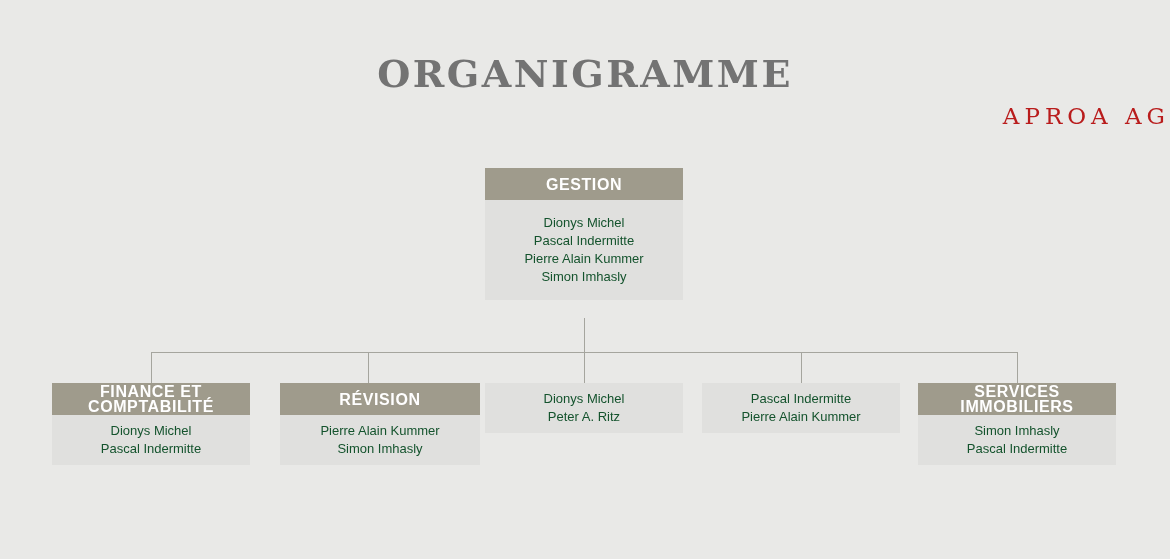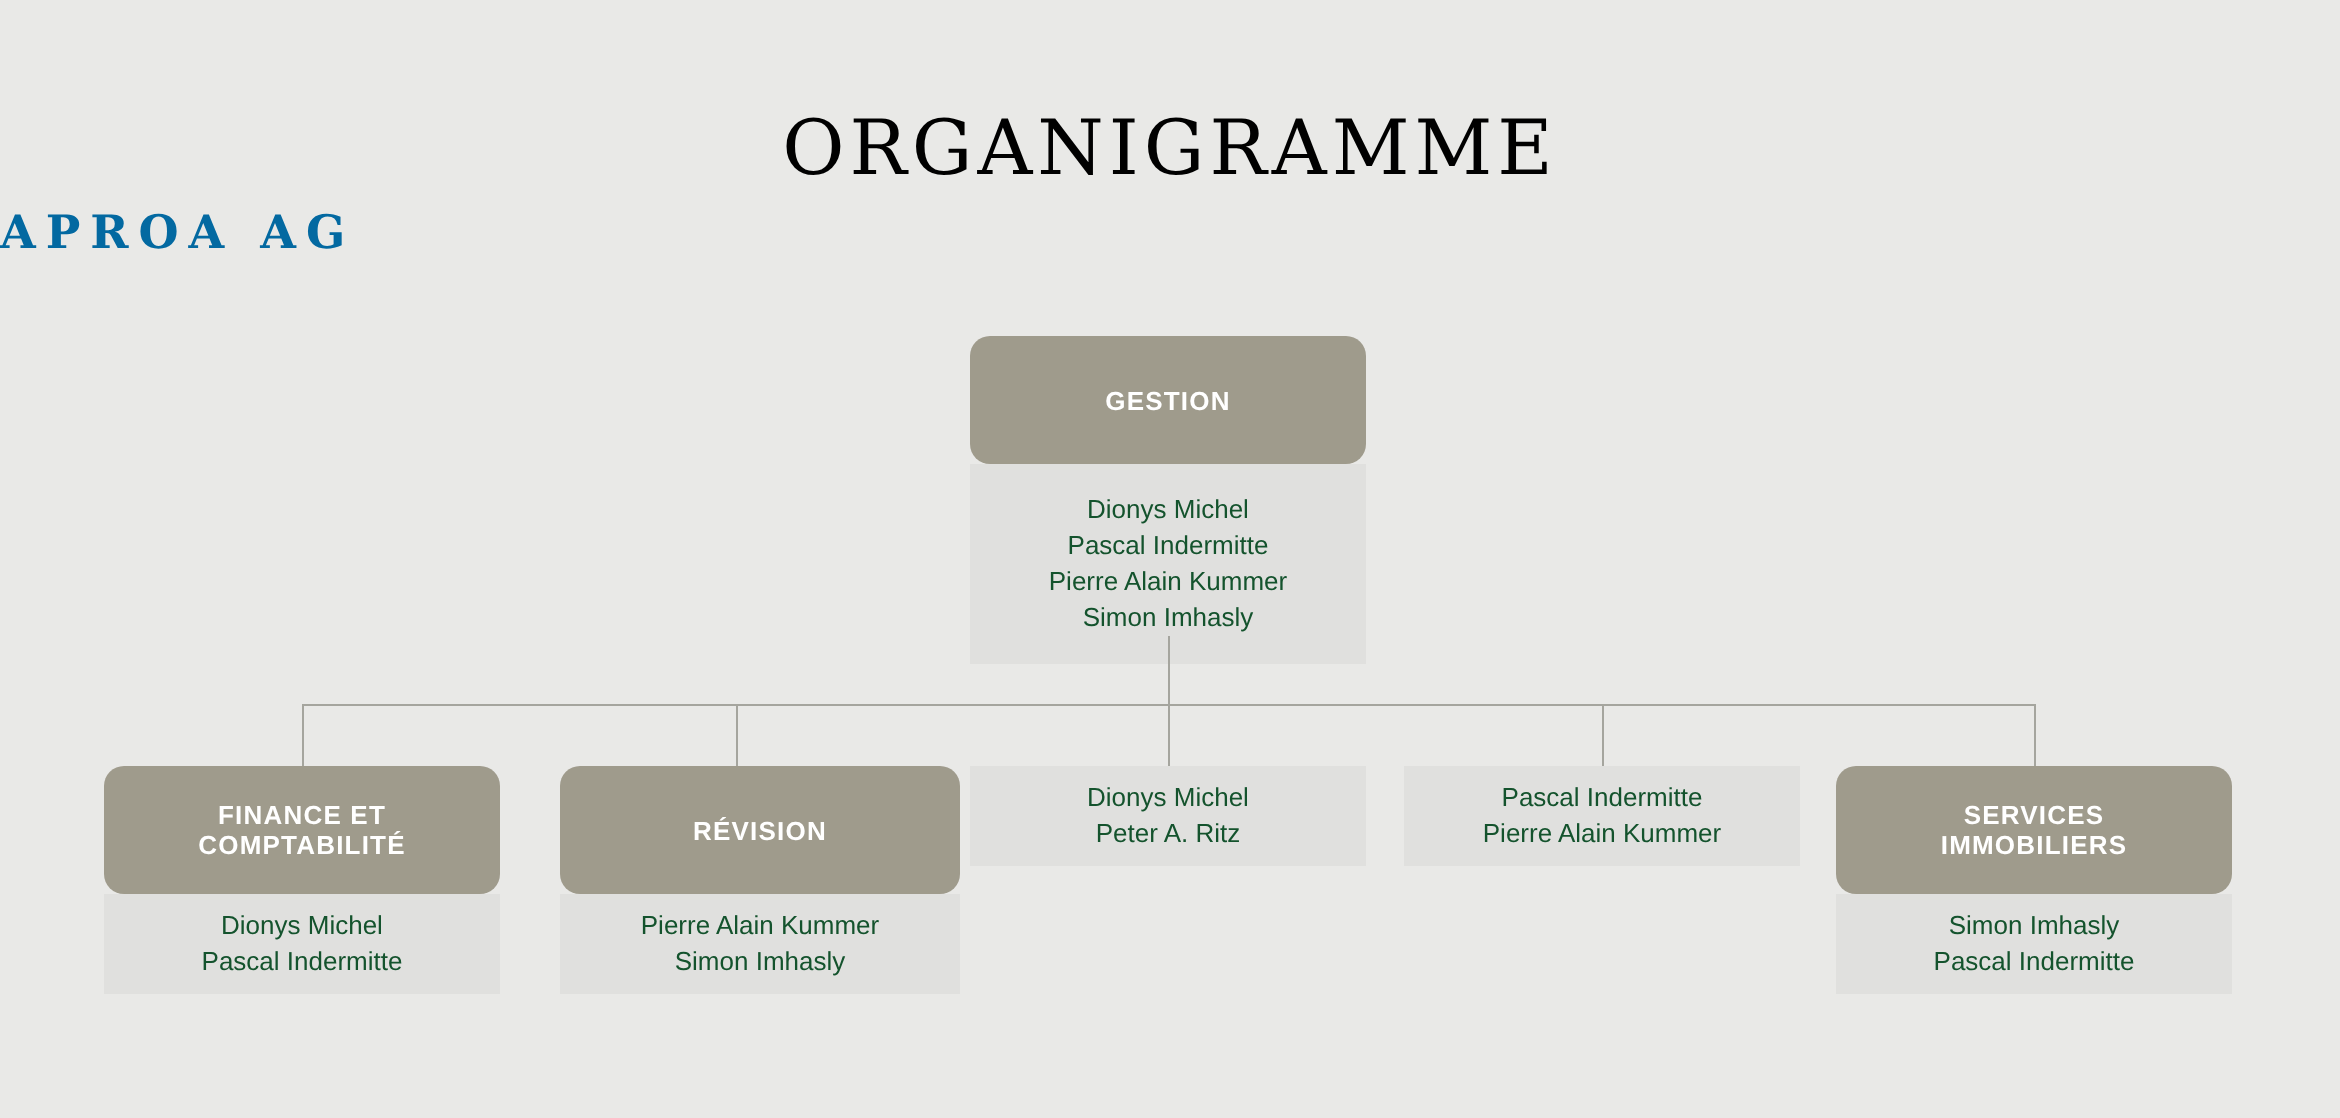--- a/index.html
+++ b/index.html
@@ -13,56 +13,55 @@
   }
 
   
   .page-title {
     position: absolute;
     top: 55px;
     left: 0;
     width: 100%;
     text-align: center;
     font-family: "DejaVu Serif", serif;
-    font-weight: 400;
+    font-weight: 700;
     font-size: 38px;
     line-height: 1;
     letter-spacing: 2.5px;
-    color: #000000;
+    color: #737373;
   }
   .page-subtitle {
     position: absolute;
     top: 105px;
     left: 0;
     width: 100%;
-    text-align: left;
+    text-align: right;
     font-family: "DejaVu Serif", serif;
-    font-weight: 700;
+    font-weight: 400;
     font-size: 23px;
     line-height: 1;
     letter-spacing: 5px;
-    color: #0369a1;
+    color: #b91c1c;
   }
 
   
   .org-box { position: absolute; }
   .box-header {
     background: #9f9b8c;
     color: #ffffff;
     font-weight: 700;
-    font-size: 13px;
+    font-size: 16px;
     letter-spacing: 0.6px;
     line-height: 15px;
     text-align: center;
     white-space: pre-line;
     display: flex;
     align-items: center;
     justify-content: center;
-    height: 64px;
-    border-radius: 10px;
+    height: 32px;
   }
   .box-body {
     background: #e0e0de;
     color: #14532d;
     font-size: 13px;
     line-height: 18px;
     text-align: center;
     white-space: pre-line;
     display: flex;
     align-items: center;

